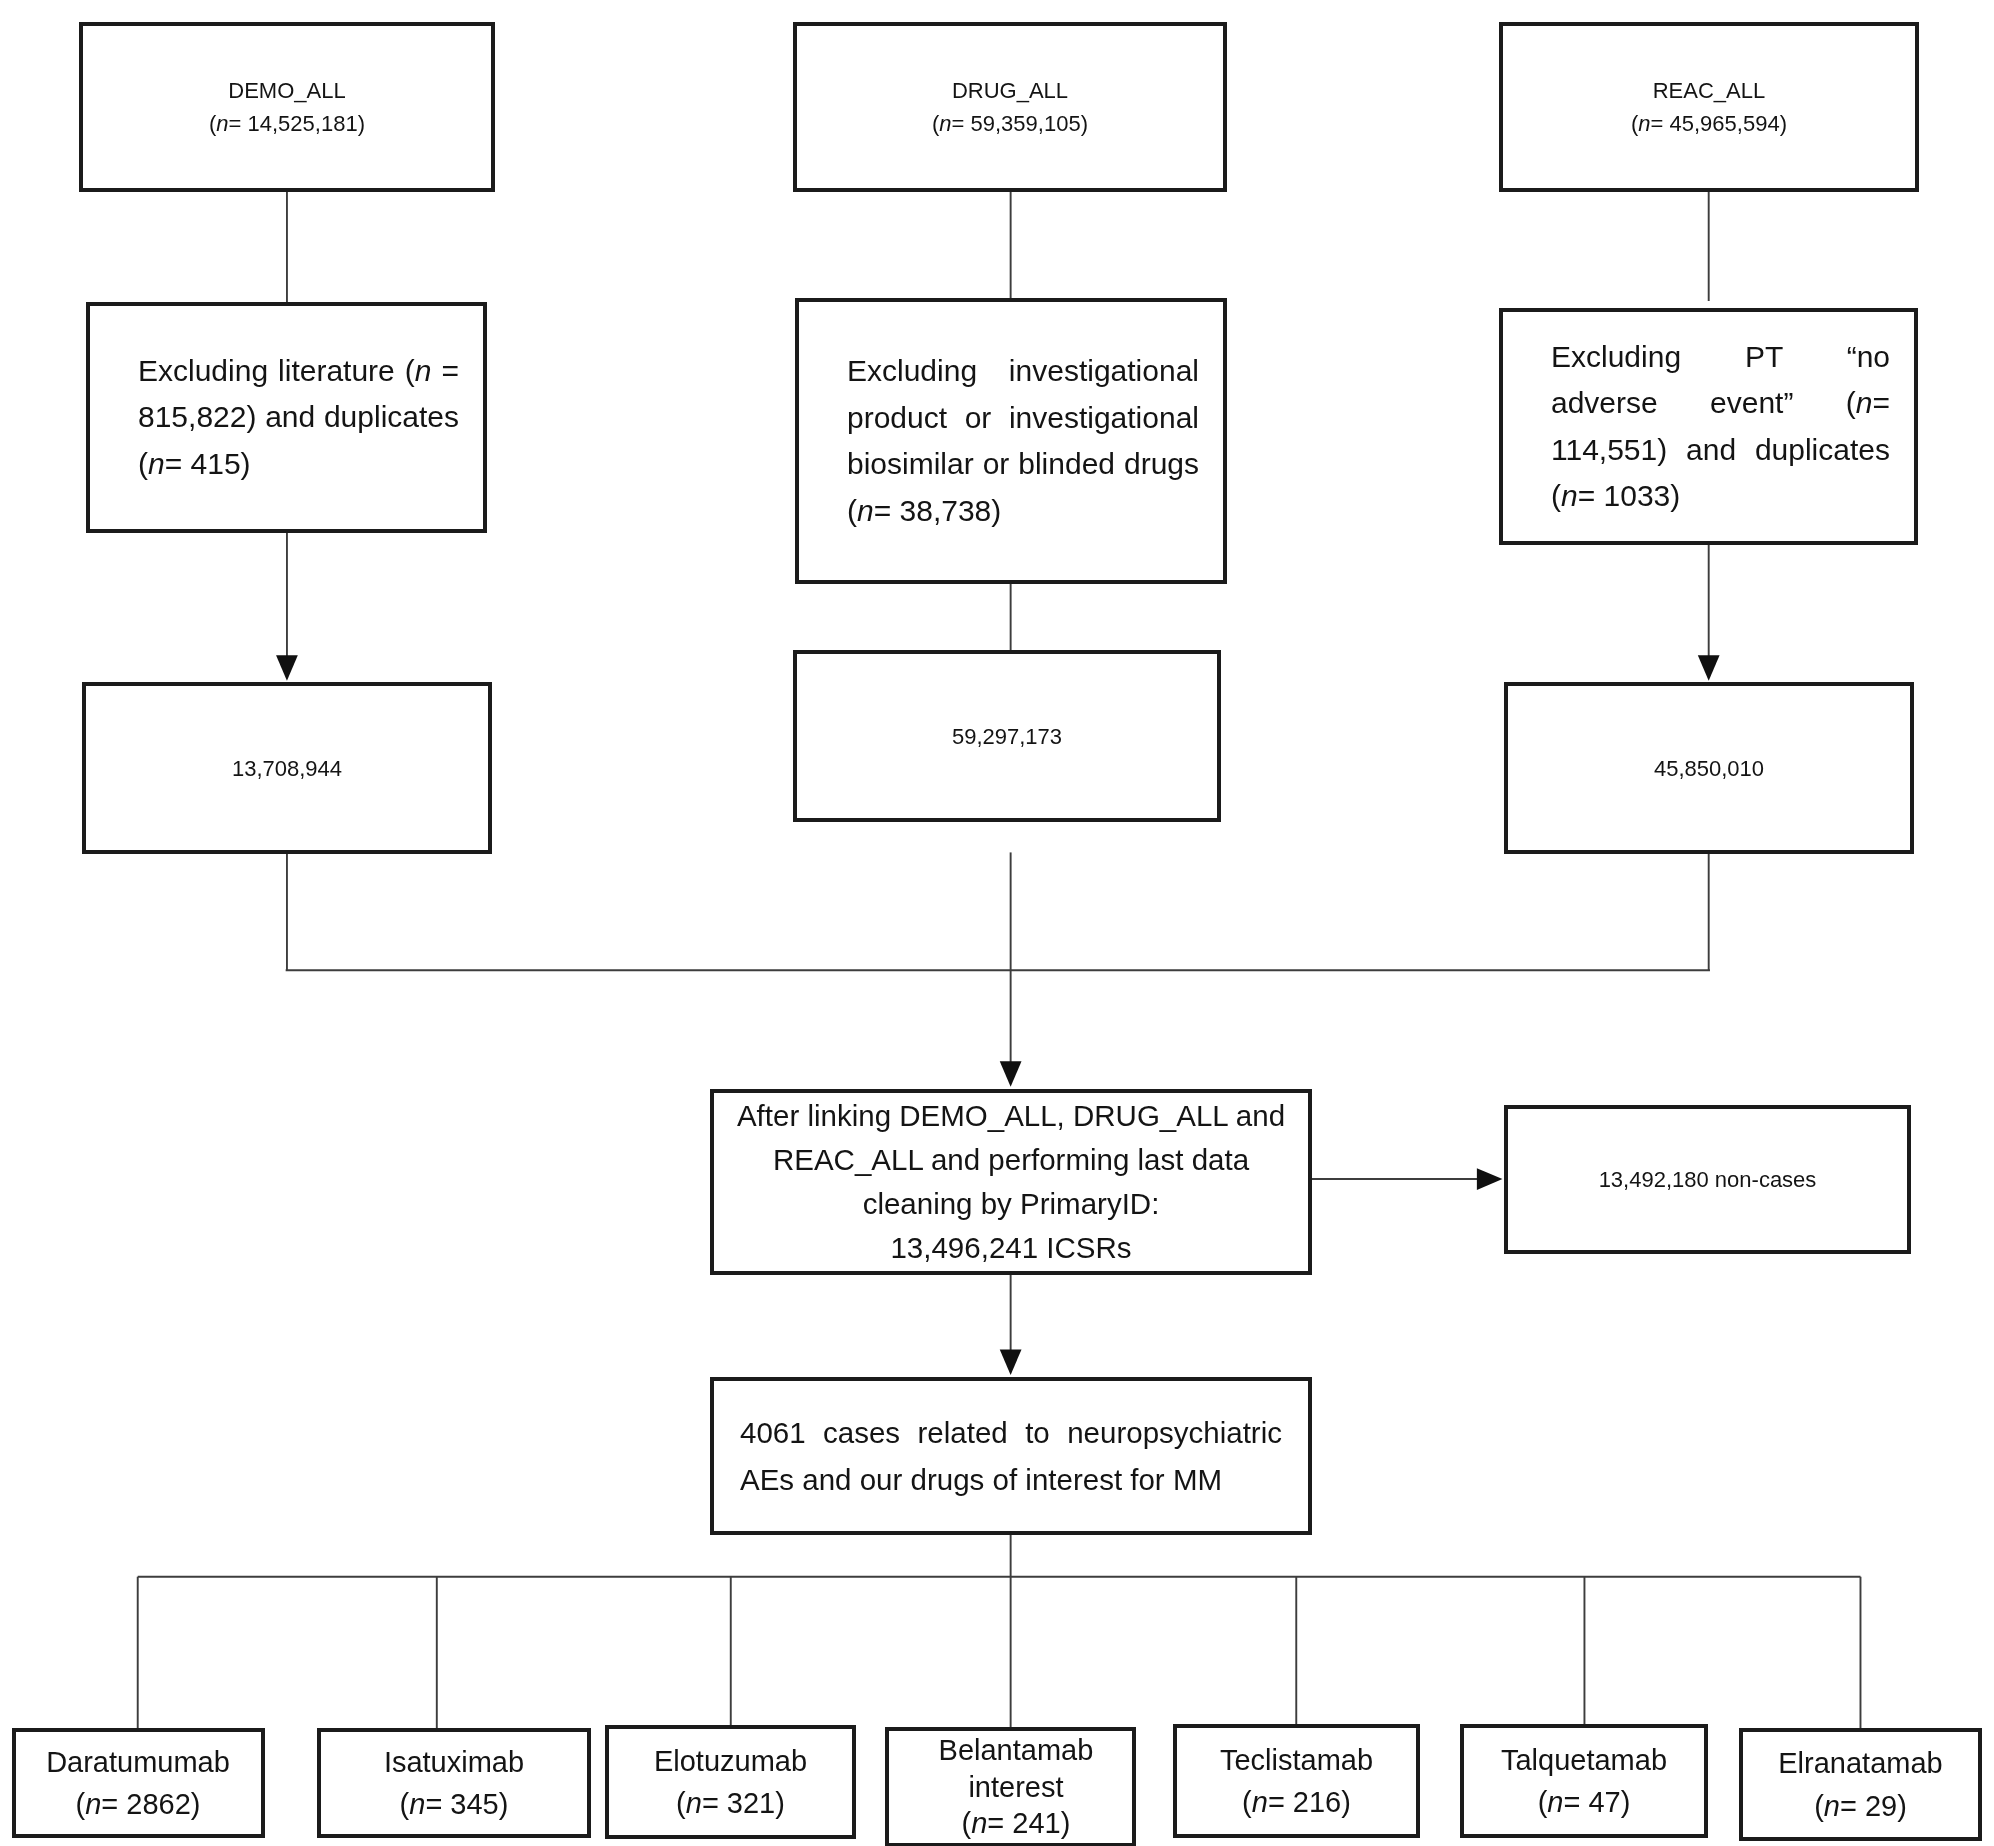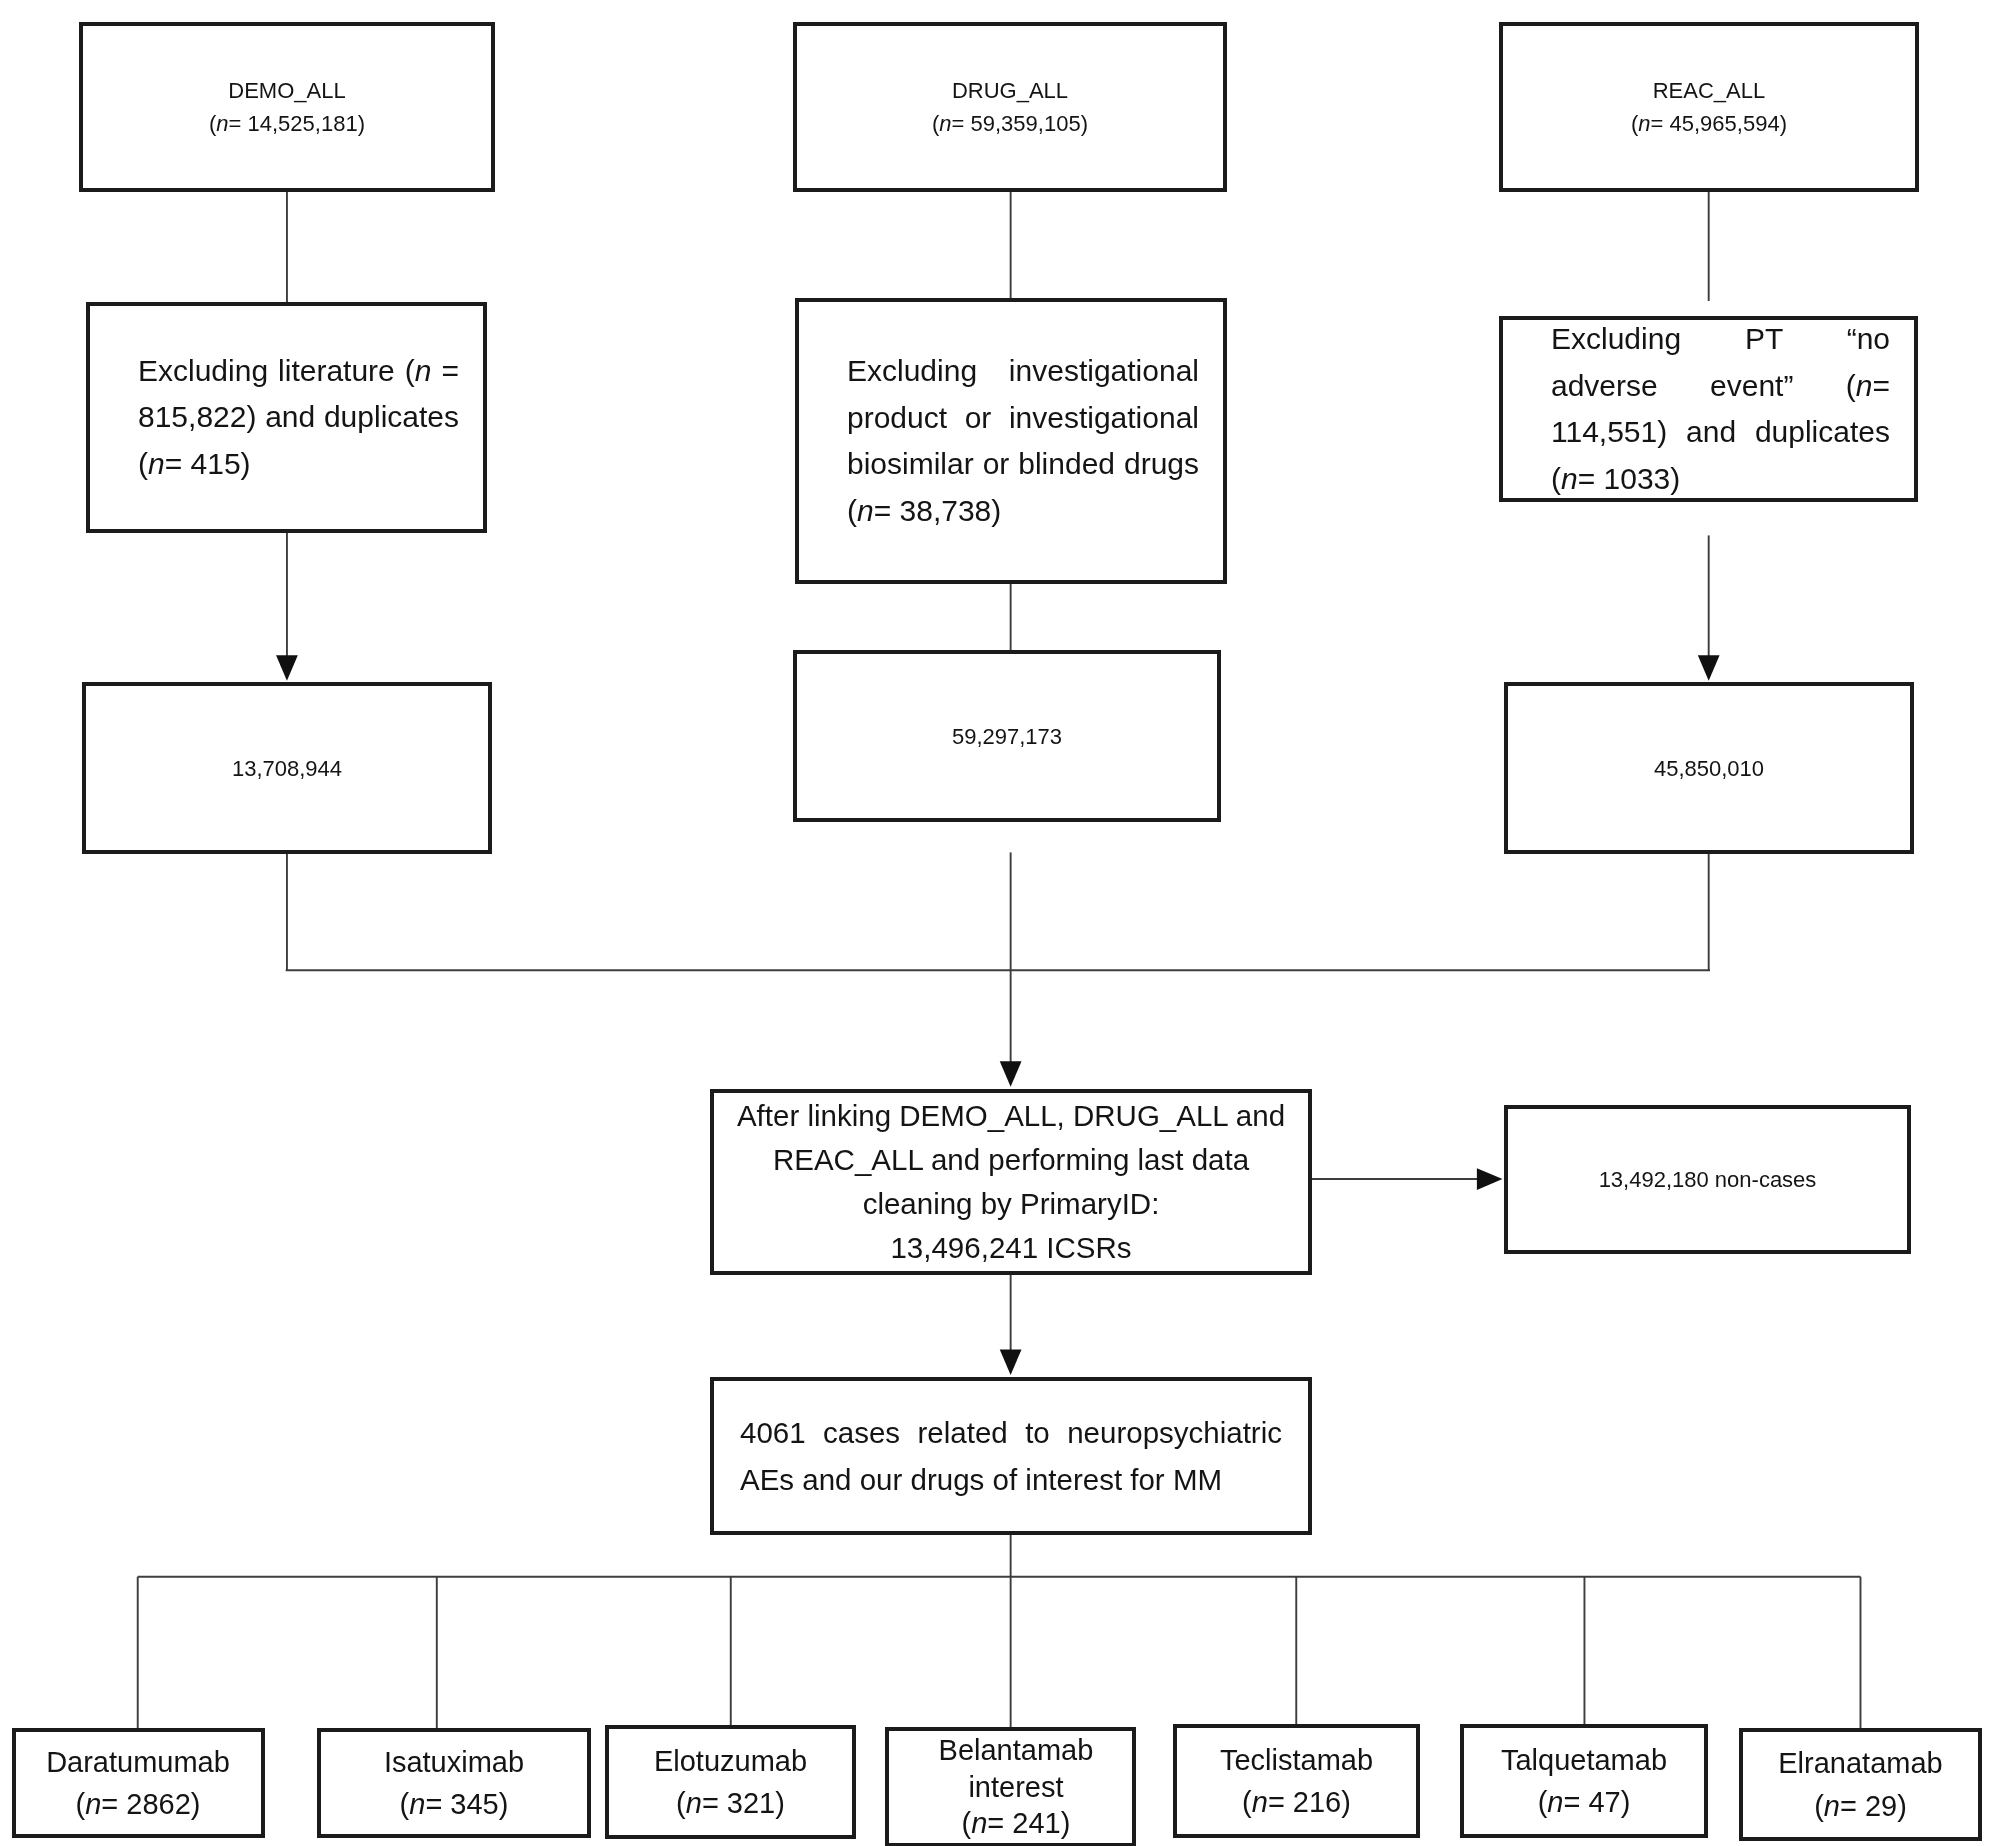--- a/index.html
+++ b/index.html
@@ -100,21 +100,21 @@
   <div class="box" style="left:1499px;top:22.4px;width:420px;height:170px">
     <div class="txt"><span>REAC_ALL</span><br><span>(</span><span style="font-style: italic;">n</span><span>= 45,965,594)</span></div>
   </div>
 
   <div class="box justify" style="left:86px;top:302px;width:401px;height:231px">
     <div class="txt"><span>Excluding literature (</span><span style="font-style: italic;">n</span><span> = 815,822) and duplicates (</span><span style="font-style: italic;">n</span><span>= 415)</span></div>
   </div>
   <div class="box justify" style="left:795px;top:298px;width:432px;height:286px">
     <div class="txt"><span>Excluding investigational product or investigational biosimilar or blinded drugs (</span><span style="font-style: italic;">n</span><span>= 38,738)</span></div>
   </div>
-  <div class="box justify" style="left:1499px;top:316px;width:419px;height:186px">
+  <div class="box justify" style="left:1499px;top:308px;width:419px;height:237px">
     <div class="txt"><span>Excluding PT “no adverse event” (</span><span style="font-style: italic;">n</span><span>= 114,551) and duplicates (</span><span style="font-style: italic;">n</span><span>= 1033)</span></div>
   </div>
 
   <div class="box" style="left:82px;top:682px;width:410px;height:172px">
     <div class="txt"><span>13,708,944</span></div>
   </div>
   <div class="box" style="left:793px;top:650px;width:428px;height:172px">
     <div class="txt"><span>59,297,173</span></div>
   </div>
   <div class="box" style="left:1504px;top:682px;width:410px;height:172px">

